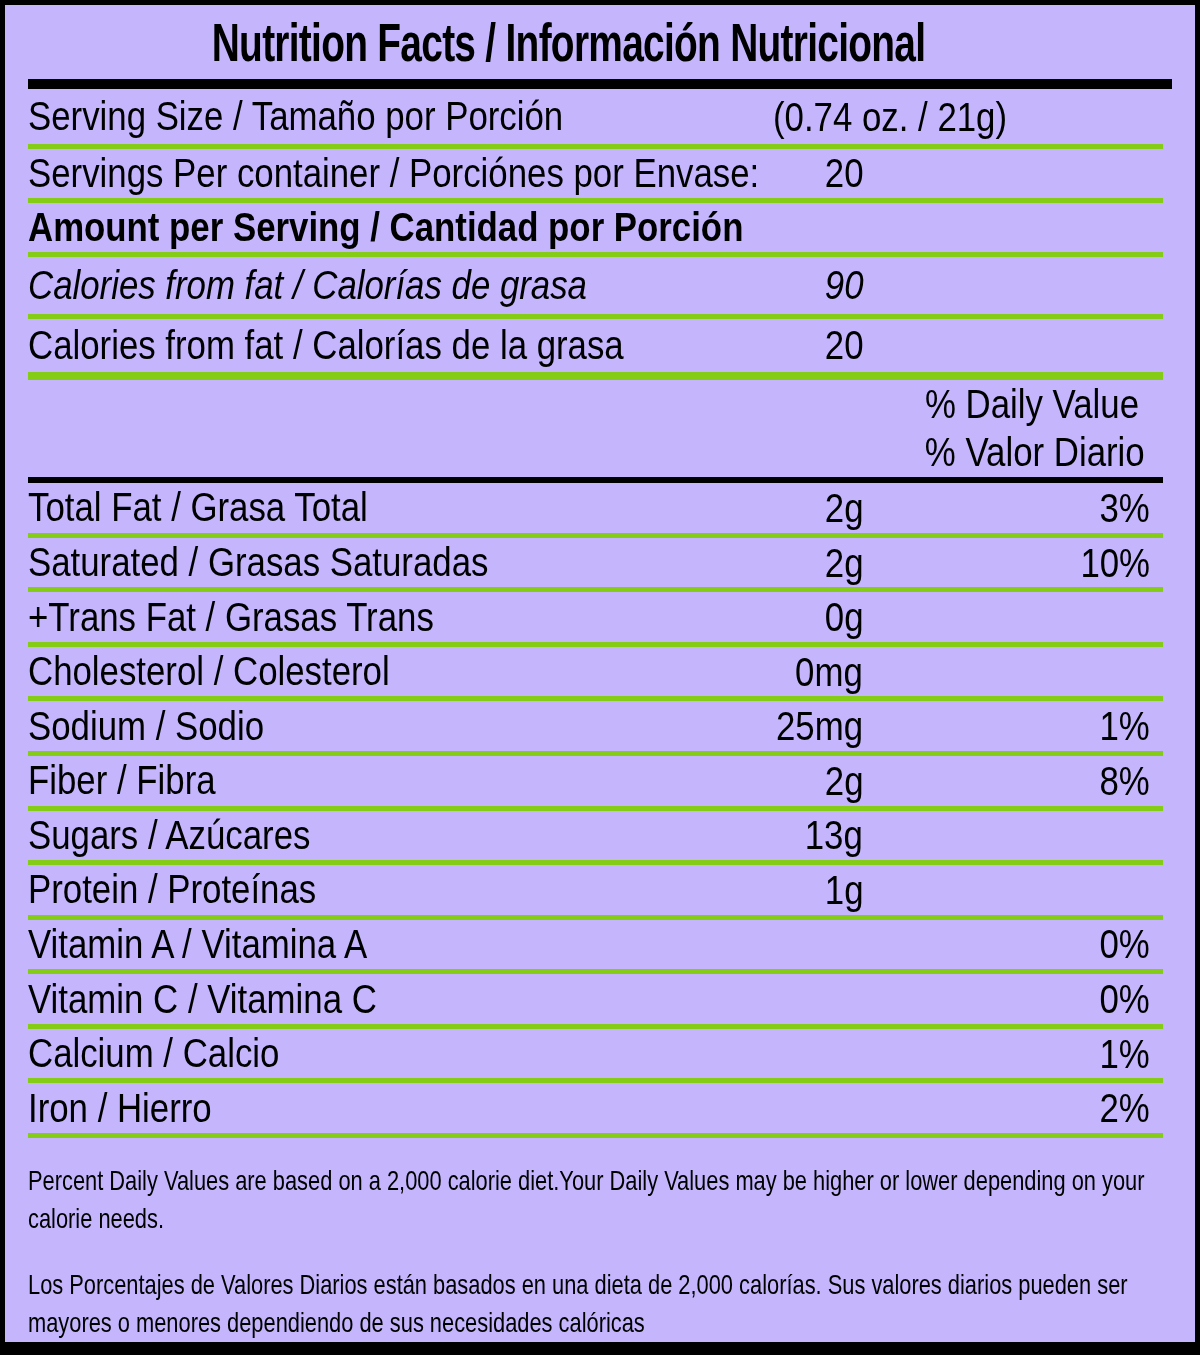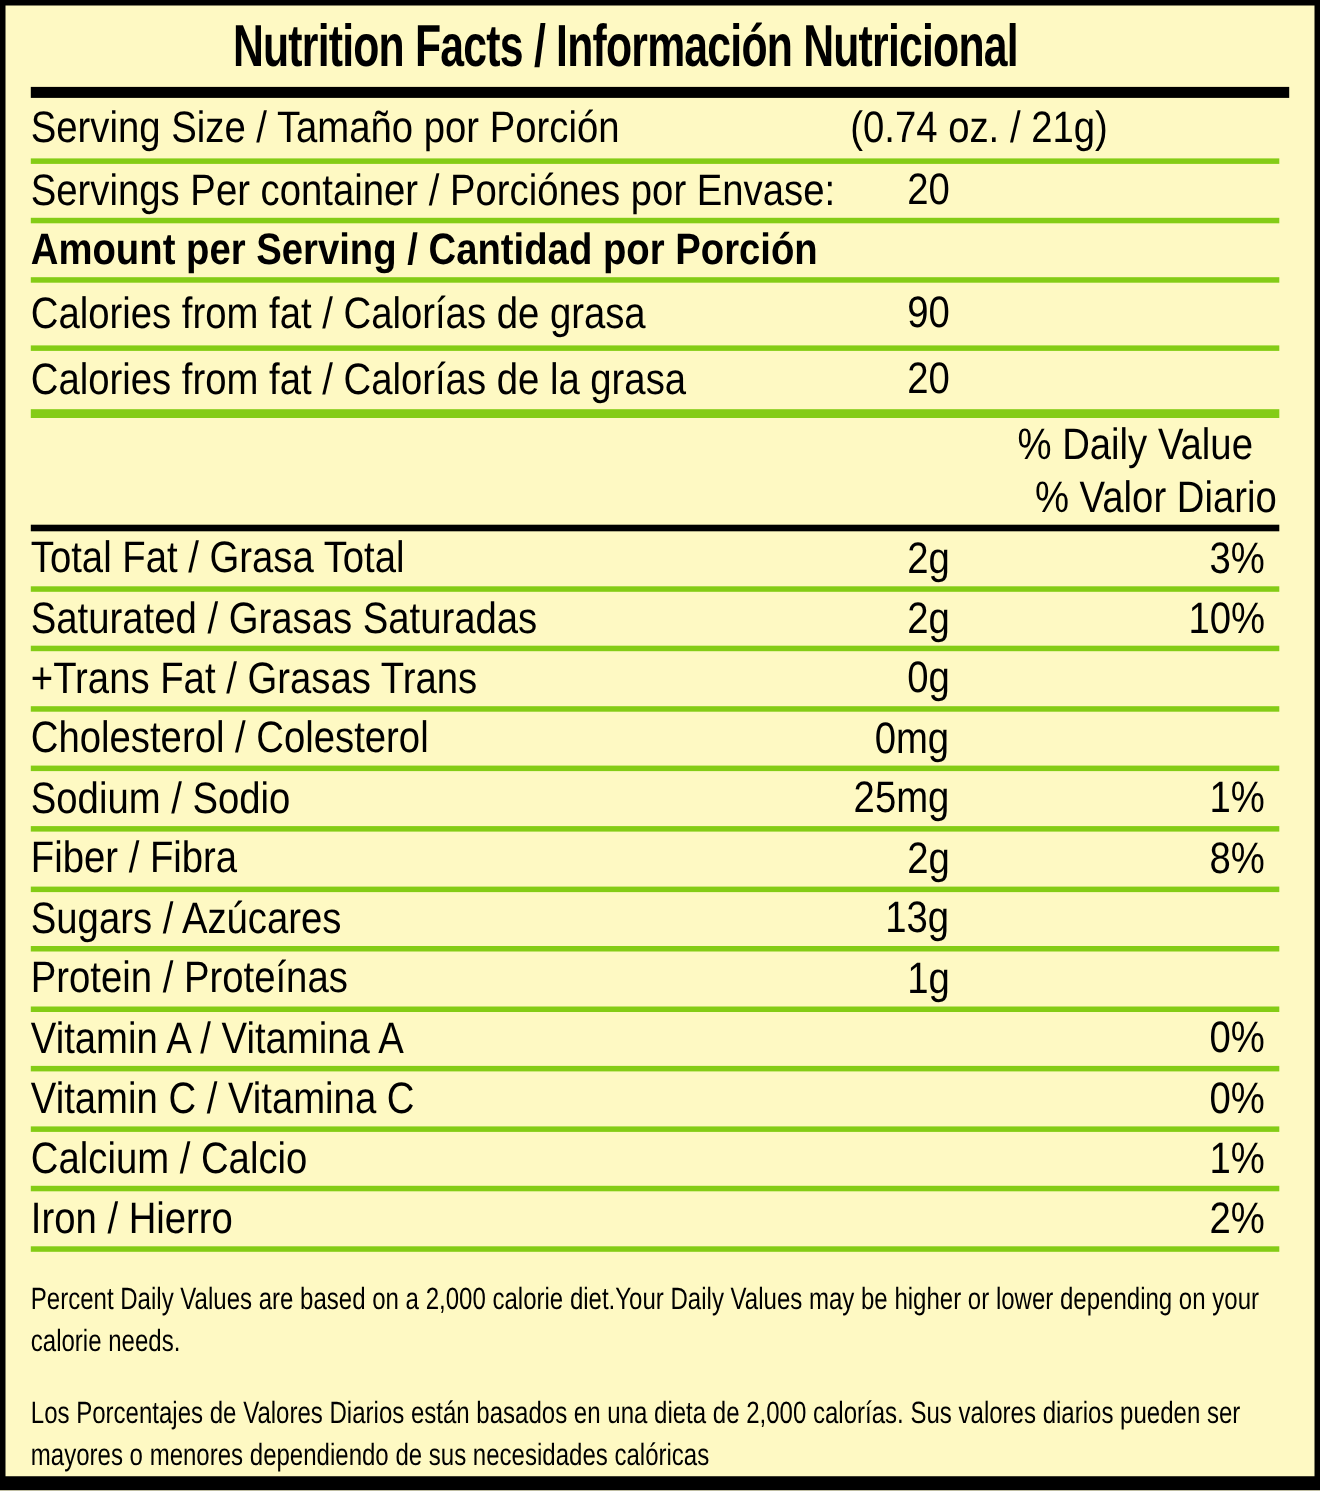--- a/index.html
+++ b/index.html
@@ -5,21 +5,21 @@
   html,body{margin:0;padding:0;background:#ffffff;}
   body{
     width:1200px;height:1355px;
     font-family:"Liberation Sans",sans-serif;
     color:#000;
     overflow:hidden;
   }
   .label{
     box-sizing:border-box;
     width:1200px;height:1355px;
-    background:#fef9c3;
+    background:#c4b5fd;
     border:5px solid #000;
     border-bottom-width:13px;
     padding:0 32px 0 23px;
     display:flex;flex-direction:column;
   }
   .title-row{
     height:78px;display:flex;align-items:center;justify-content:center;
   }
   .title-text{
     font-size:54px;font-weight:bold;white-space:nowrap;
@@ -28,21 +28,21 @@
   }
   .bar{height:10px;background:#000;margin-right:-9px;}
   .row{
     position:relative;display:flex;align-items:center;
     border-bottom:5px solid #84cc16;
     font-size:40px;
   }
   .r-serving{height:58px;}
   .r-servings{height:51px;}
   .r-amount-header{height:52px;font-weight:bold;align-items:center;}
-  .r-cal{height:59px;}
+  .r-cal{height:59px;font-style:italic;}
   .r-cal2{height:56px;border-bottom-width:8px;}
   .nrow{height:52px;}
   .lbl{
     white-space:nowrap;
     transform:scaleX(0.87);transform-origin:0 50%;
   }
   .amt{
     position:absolute;right:300px;top:50%;white-space:nowrap;
     transform:translateY(-50%) scaleX(0.87);transform-origin:100% 50%;
   }
@@ -54,21 +54,21 @@
     position:absolute;right:13px;top:50%;white-space:nowrap;
     transform:translateY(-50%) scaleX(0.87);transform-origin:100% 50%;
   }
   .dv-block{
     height:102px;border-bottom:6px solid #000;
     display:flex;flex-direction:column;justify-content:center;align-items:flex-end;
     font-size:40px;font-weight:normal;
   }
   .dvh{height:48px;display:flex;align-items:center;}
   .dvh-en{margin-right:24px;}
-  .dvh-es{margin-right:2px;}
+  .dvh-es{margin-right:18px;}
   .dvh .txt{white-space:nowrap;transform:scaleX(0.87);transform-origin:100% 50%;}
   .footnotes{flex:1;padding-top:24px;font-size:28px;line-height:38px;text-decoration:underline;}
   .fline{white-space:nowrap;height:38px;}
   .ftxt{display:inline-block;white-space:nowrap;transform:scaleX(0.78);transform-origin:0 50%;}
   .fn-es{margin-top:28px;}
 </style>
 </head>
 <body>
 
 <div class="label">

